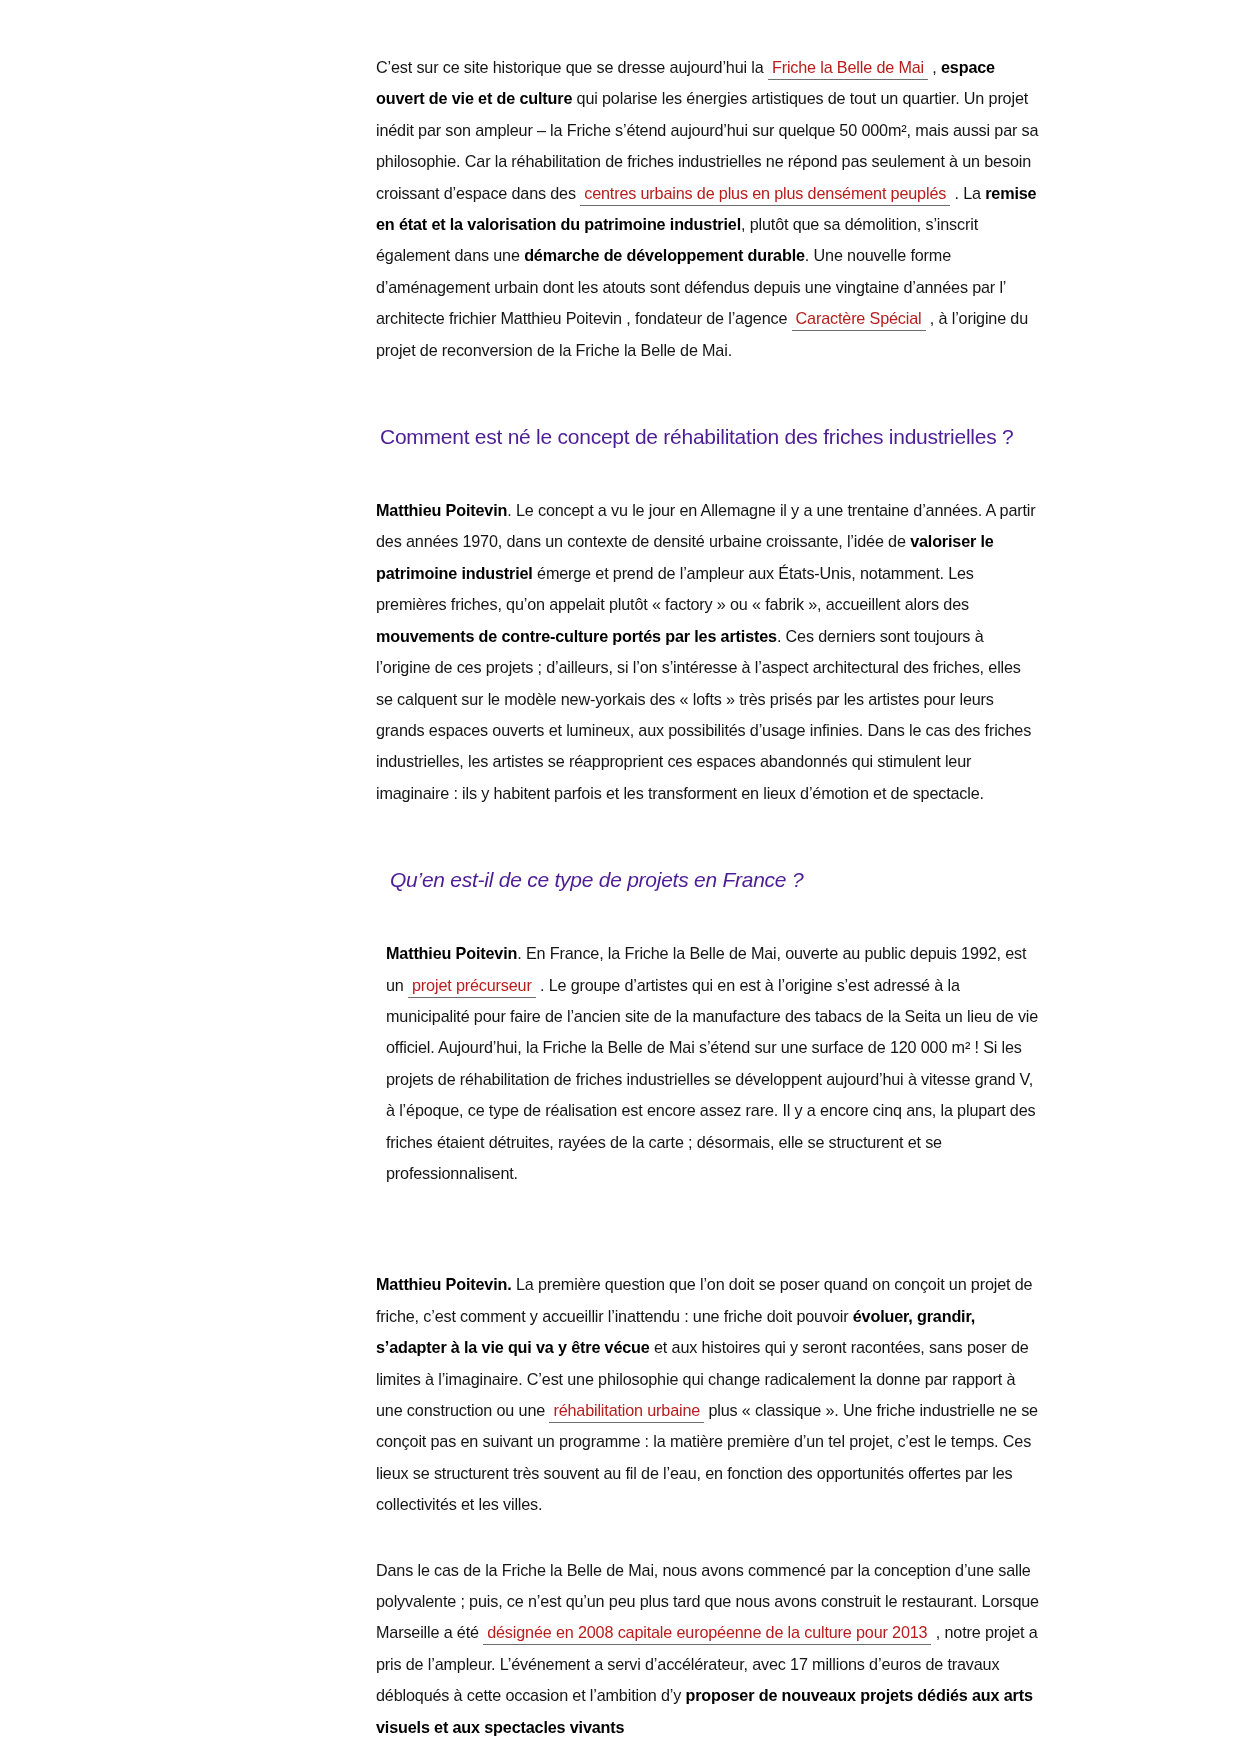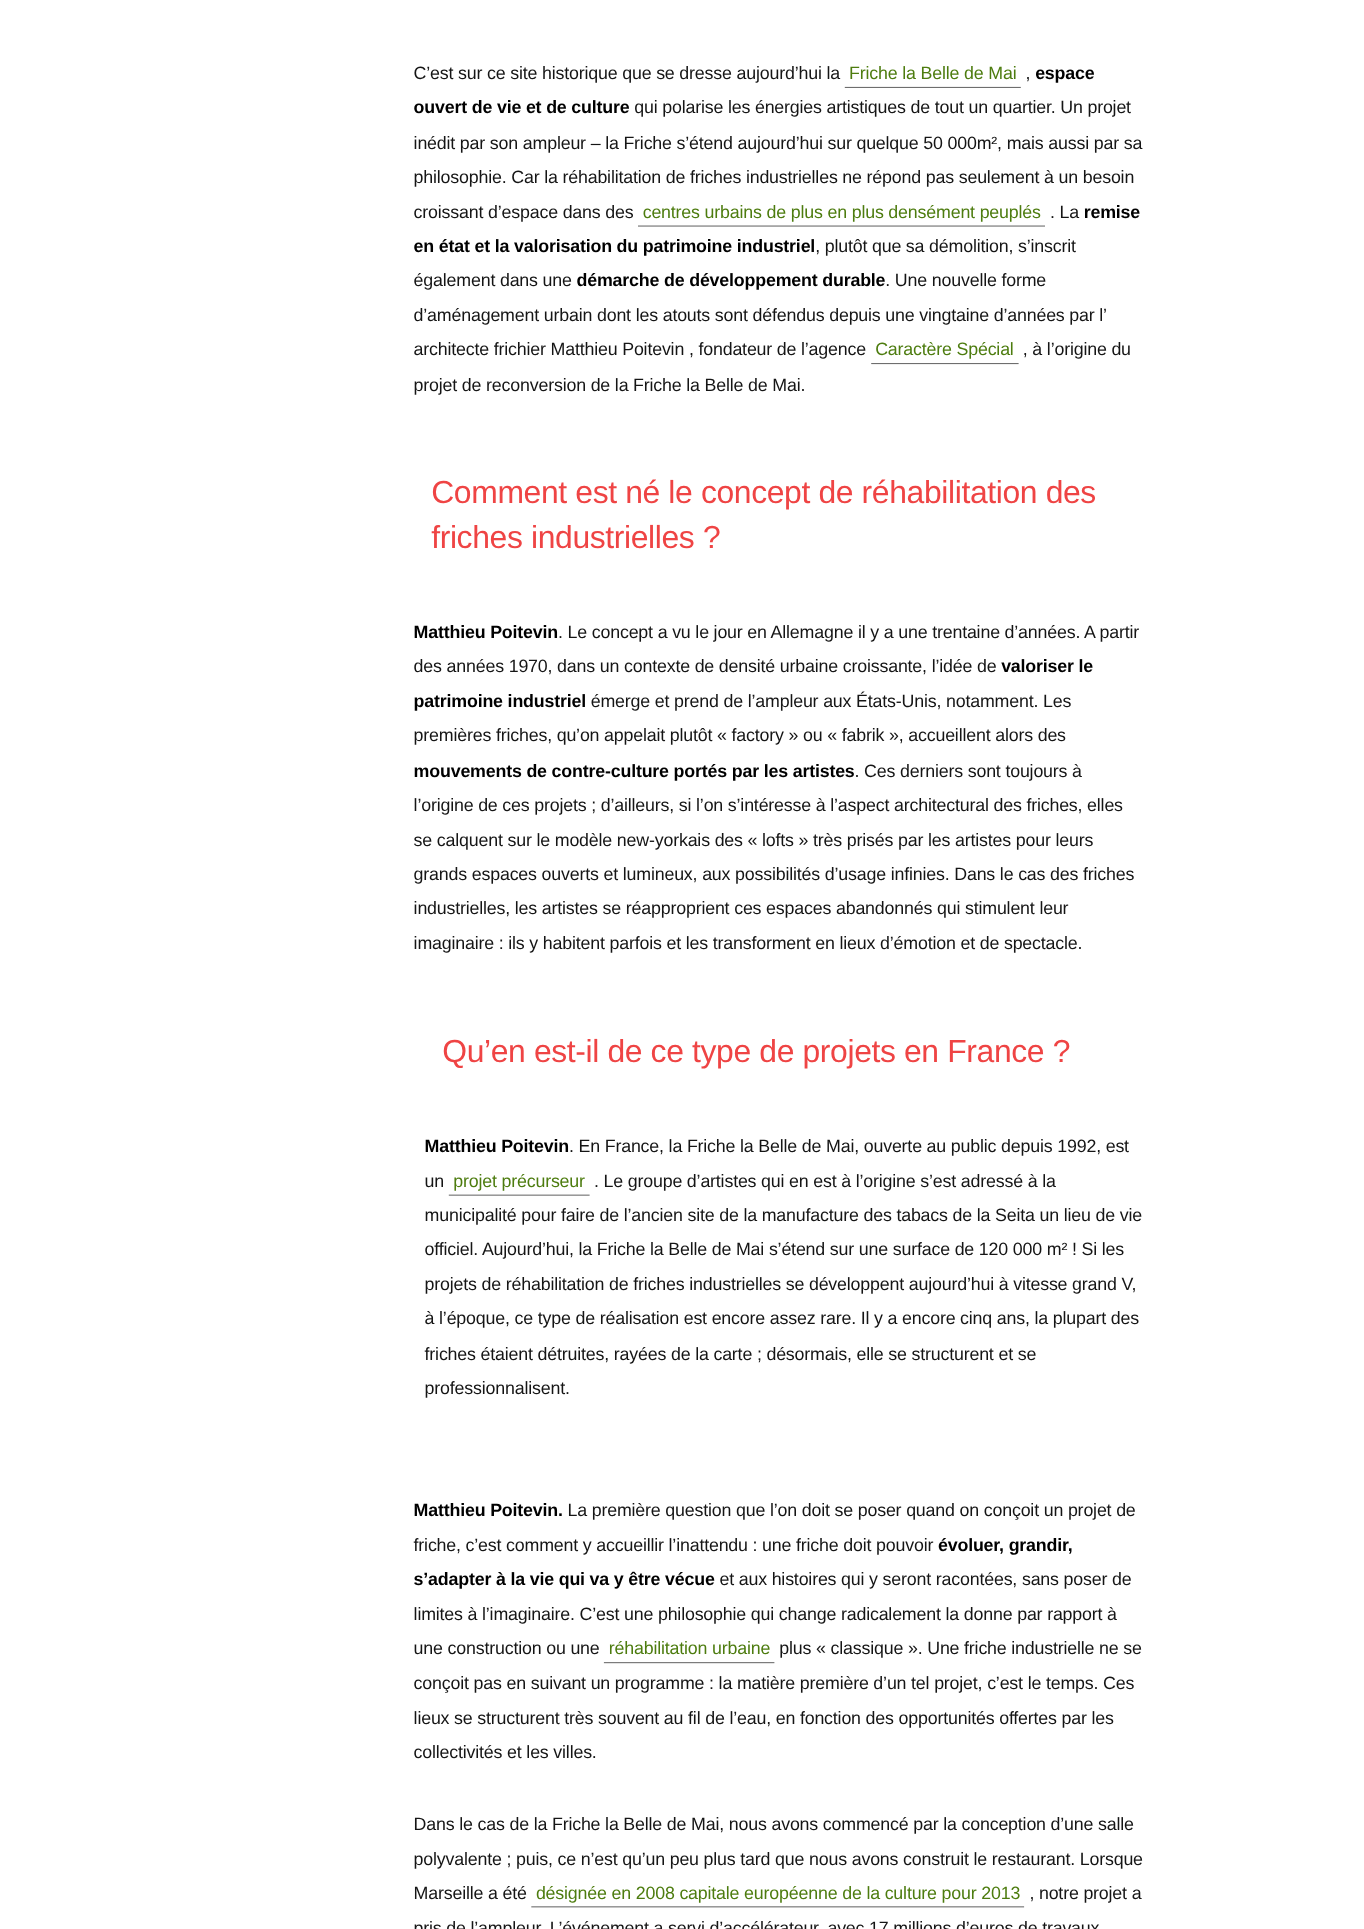--- a/index.html
+++ b/index.html
@@ -44,51 +44,52 @@
     margin-top: 0;
   }
 
   
   .gap-lg { height: 46px; }
   .gap-md { height: 34px; }
 
   
   .heading {
     font-family: "Liberation Sans", sans-serif;
-    font-size: 29px;
+    font-size: 21px;
     line-height: 41px;
     font-weight: 400;
-    color: #ef4444;
-    margin: 16px;
+    color: #4c1d95;
+    margin: 4px;
     letter-spacing: -0.012em;
     font-stretch: condensed;
   }
   .heading.indent {
     padding-left: 10px;
+    font-style: italic;
   }
 
   
   b, strong, .b {
     font-weight: 700;
     color: #000000;
   }
   .speaker {
     font-weight: 700;
     color: #000000;
     margin-top: 25px;
   }
   
   .ann {
     display: inline-block;
     position: relative;
     padding: 0 4px 1px 4px;
     border-bottom: 1.6px solid #6e6e6e;
     line-height: 22px;
     white-space: nowrap;
-    color: #4d7c0f;
+    color: #b91c1c;
   }
   .ann.wrap { white-space: normal; }
 </style>
 </head>
 <body>
 
 <div class="page">
   <div class="content">
 
     <p class="para"><span>C’est sur ce site historique que se dresse aujourd’hui la </span><span class="ann">Friche la Belle de Mai</span><span> , </span><b>espace ouvert de vie et de culture</b><span> qui polarise les énergies artistiques de tout un quartier. Un projet inédit par son ampleur – la Friche s’étend aujourd’hui sur quelque 50 000m², mais aussi par sa philosophie. Car la réhabilitation de friches industrielles ne répond pas seulement à un besoin croissant d’espace dans des </span><span class="ann wrap">centres urbains de plus en plus densément peuplés</span><span> . La </span><b>remise en état et la valorisation du patrimoine industriel</b><span>, plutôt que sa démolition, s’inscrit également dans une </span><b>démarche de développement durable</b><span>. Une nouvelle forme d’aménagement urbain dont les atouts sont défendus depuis une vingtaine d’années par l’ </span><span>architecte frichier Matthieu Poitevin</span><span> , fondateur de l’agence </span><span class="ann">Caractère Spécial</span><span> , à l’origine du projet de reconversion de la Friche la Belle de Mai.</span></p>

